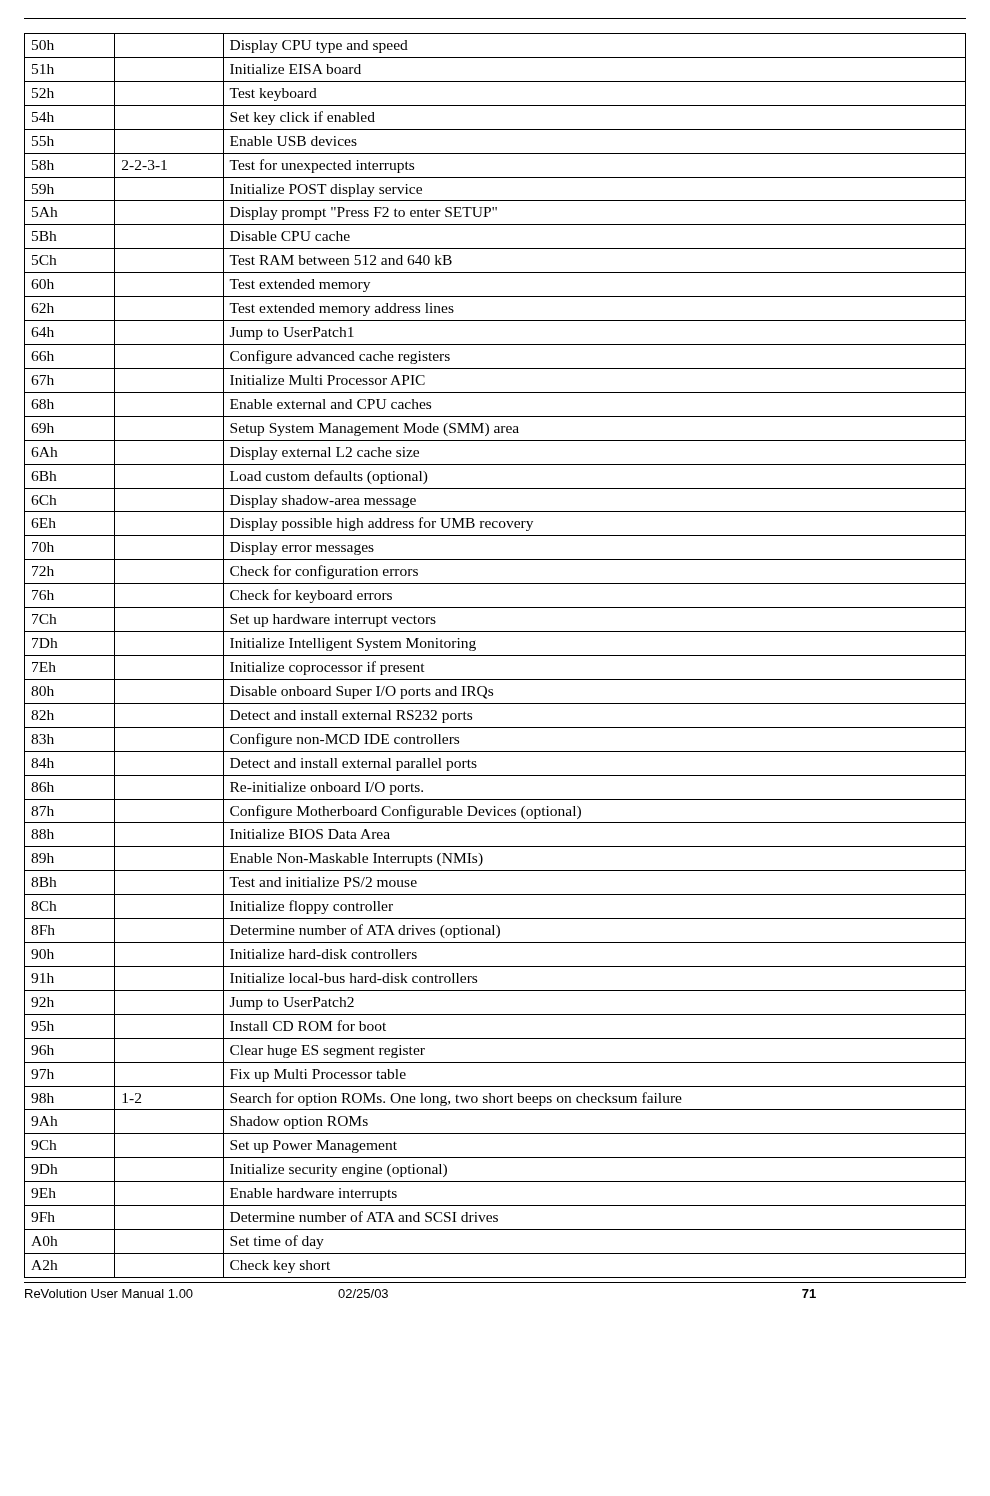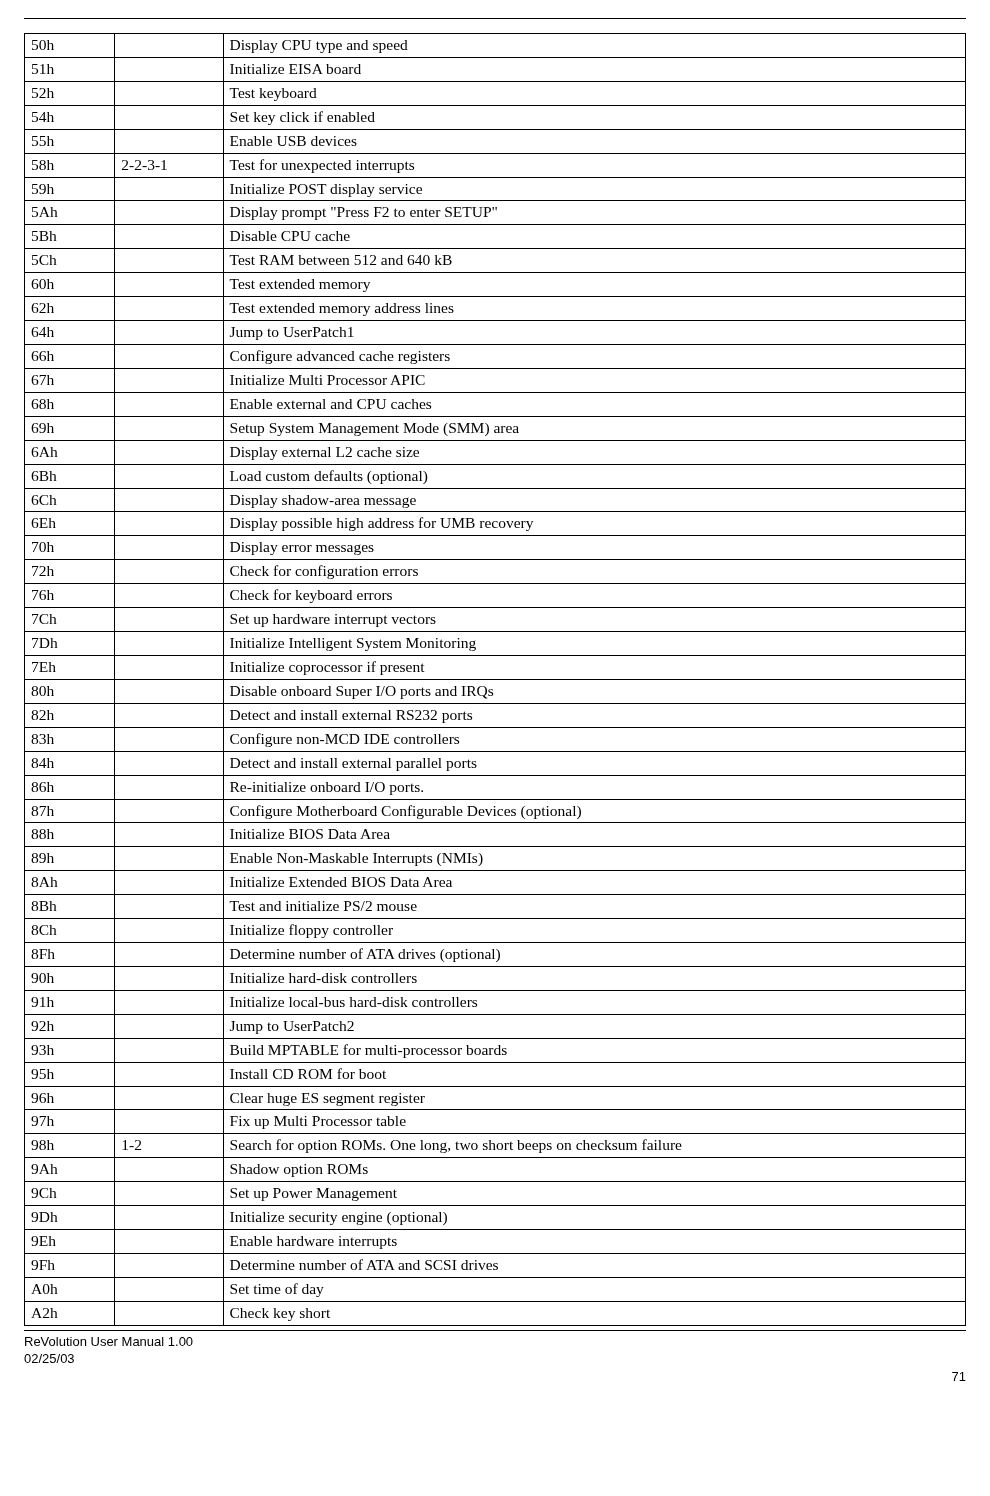--- a/index.html
+++ b/index.html
@@ -32,25 +32,24 @@
   col.c2 { width: 11.5%; }
   col.c3 { width: auto; }
   .footer {
     margin-top: 4px;
     border-top: 1px solid #000;
     padding-top: 2px;
     display: flex;
     justify-content: space-between;
     font-family: Arial, Helvetica, sans-serif;
     font-size: 13px;
-    flex-direction: column;
   }
   .footer .left { flex: 1; text-align: left; }
   .footer .center { flex: 1; }
-  .footer .right { flex: 1; text-align: right; }
+  .footer .right { flex: 1; text-align: center; font-weight: bold; }
 </style>
 </head>
 <body>
 
 <div class="top-rule"></div>
 
 <table>
   <colgroup>
     <col class="c1">
       <col class="c2">
@@ -226,25 +225,20 @@
         <td>88h</td>
         <td></td>
         <td>Initialize BIOS Data Area</td>
       </tr>
       <tr>
         <td>89h</td>
         <td></td>
         <td>Enable Non-Maskable Interrupts (NMIs)</td>
       </tr>
       <tr>
-        <td>8Ah</td>
-        <td></td>
-        <td>Initialize Extended BIOS Data Area</td>
-      </tr>
-      <tr>
         <td>8Bh</td>
         <td></td>
         <td>Test and initialize PS/2 mouse</td>
       </tr>
       <tr>
         <td>8Ch</td>
         <td></td>
         <td>Initialize floppy controller</td>
       </tr>
       <tr>
@@ -259,25 +253,20 @@
       </tr>
       <tr>
         <td>91h</td>
         <td></td>
         <td>Initialize local-bus hard-disk controllers</td>
       </tr>
       <tr>
         <td>92h</td>
         <td></td>
         <td>Jump to UserPatch2</td>
-      </tr>
-      <tr>
-        <td>93h</td>
-        <td></td>
-        <td>Build MPTABLE for multi-processor boards</td>
       </tr>
       <tr>
         <td>95h</td>
         <td></td>
         <td>Install CD ROM for boot</td>
       </tr>
       <tr>
         <td>96h</td>
         <td></td>
         <td>Clear huge ES segment register</td>

